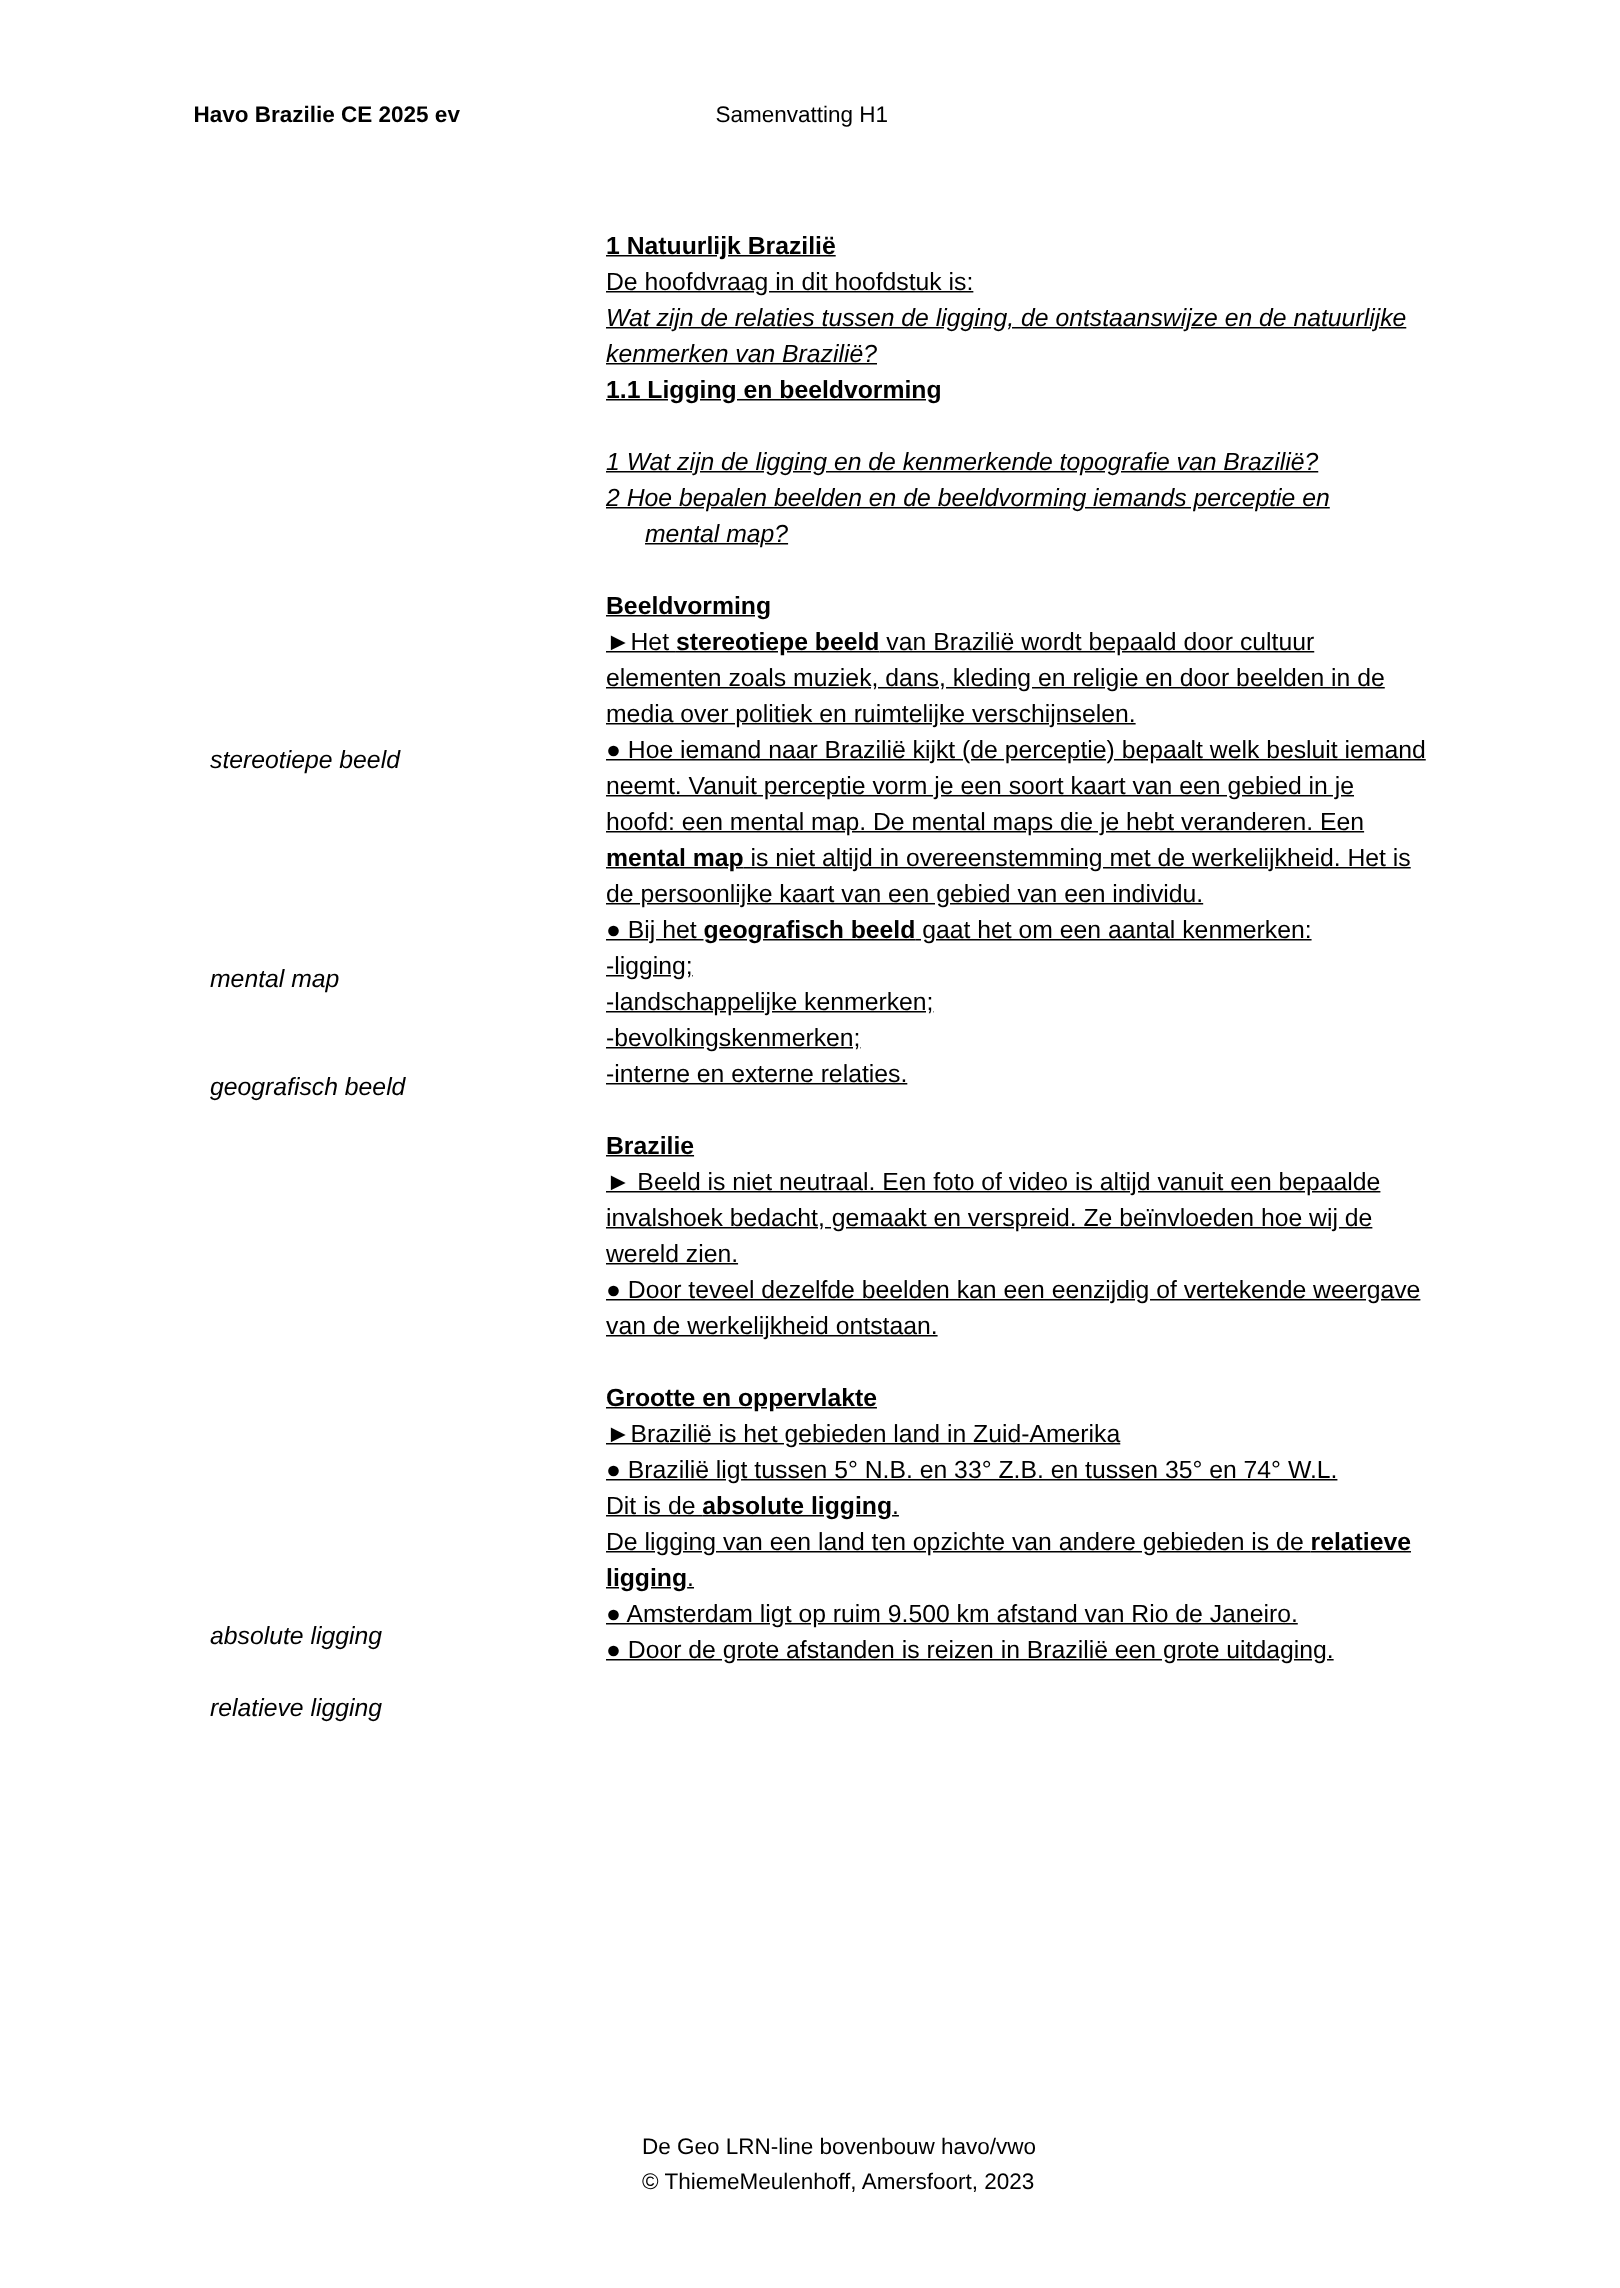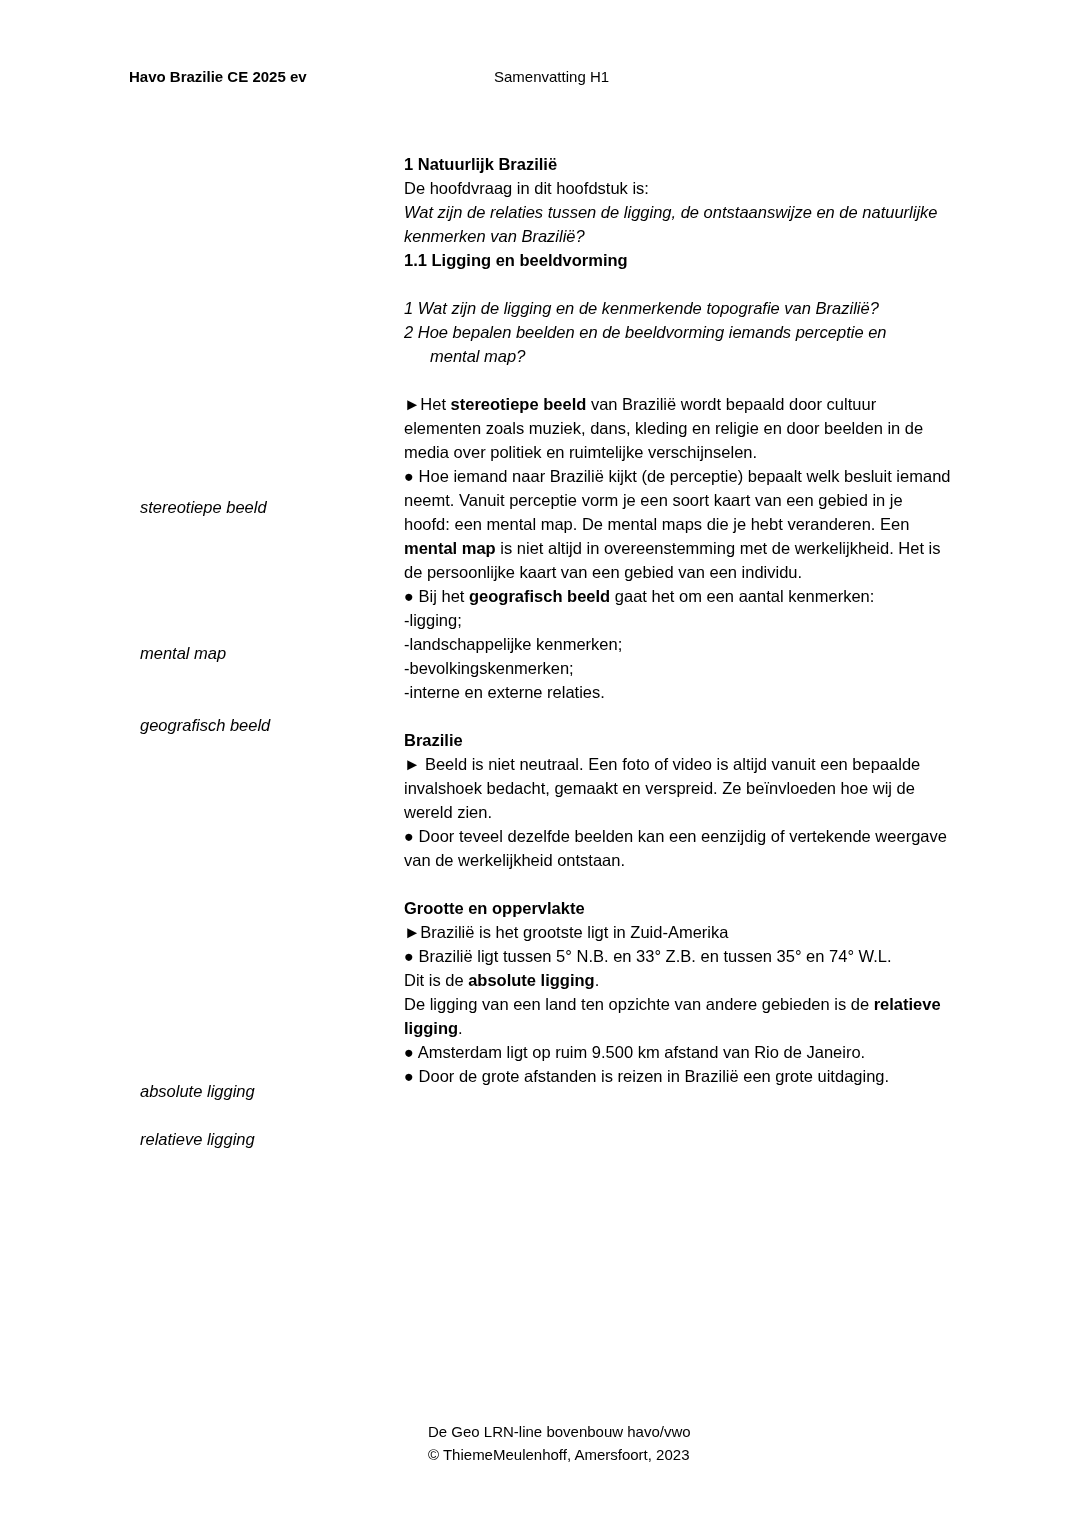--- a/index.html
+++ b/index.html
@@ -18,33 +18,33 @@
   }
   .hdr-left {
     position: absolute;
     left: 129px;
     top: 68px;
     font-size: 15px;
     font-weight: bold;
   }
   .hdr-center {
     position: absolute;
-    left: 494px;
+    left: 477px;
     top: 68px;
     font-size: 15px;
   }
   .main {
     position: absolute;
     left: 404px;
     top: 152px;
     width: 548px;
     font-size: 16.5px;
     line-height: 24px;
   }
-  .main p { margin: 0; }
+  .main p { margin: 0; text-decoration: underline; }
   .block { margin-top: 24px; }
   .block:first-child { margin-top: 0; }
   .bold { font-weight: bold; }
   .italic { font-style: italic; }
   .indent { padding-left: 26px; }
   .margin-label {
     position: absolute;
     left: 140px;
     font-size: 16.5px;
     font-style: italic;
@@ -84,38 +84,39 @@
 
     <p class="bold block">1.1 Ligging en beeldvorming</p>
 
     <div class="block">
       <p class="italic">1 Wat zijn de ligging en de kenmerkende topografie van Brazilië?</p>
       <p class="italic">2 Hoe bepalen beelden en de beeldvorming iemands perceptie en</p>
       <p class="italic indent">mental map?</p>
     </div>
 
     <div class="block">
+      <p class="bold">Beeldvorming</p>
       <p><span>►Het </span><b>stereotiepe beeld</b><span> van Brazilië wordt bepaald door cultuur elementen zoals muziek, dans, kleding en religie en door beelden in de media over politiek en ruimtelijke verschijnselen.</span></p>
       <p><span>● Hoe iemand naar Brazilië kijkt (de perceptie) bepaalt welk besluit iemand neemt. Vanuit perceptie vorm je een soort kaart van een gebied in je hoofd: een mental map. De mental maps die je hebt veranderen. Een </span><b>mental map</b><span> is niet altijd in overeenstemming met de werkelijkheid. Het is de persoonlijke kaart van een gebied van een individu.</span></p>
       <p><span>● Bij het </span><b>geografisch beeld</b><span> gaat het om een aantal kenmerken:</span></p>
       <p>-ligging;</p>
       <p>-landschappelijke kenmerken;</p>
       <p>-bevolkingskenmerken;</p>
       <p>-interne en externe relaties.</p>
     </div>
 
     <div class="block">
       <p class="bold">Brazilie</p>
       <p>► Beeld is niet neutraal. Een foto of video is altijd vanuit een bepaalde invalshoek bedacht, gemaakt en verspreid. Ze beïnvloeden hoe wij de wereld zien.</p>
       <p>● Door teveel dezelfde beelden kan een eenzijdig of vertekende weergave van de werkelijkheid ontstaan.</p>
     </div>
 
     <div class="block">
       <p class="bold">Grootte en oppervlakte</p>
-      <p>►Brazilië is het grootste ligt in Zuid-Amerika</p>
+      <p>►Brazilië is het gebieden land in Zuid-Amerika</p>
       <p>● Brazilië ligt tussen 5° N.B. en 33° Z.B. en tussen 35° en 74° W.L.</p>
       <p><span>Dit is de </span><b>absolute ligging</b><span>.</span></p>
       <p><span>De ligging van een land ten opzichte van andere gebieden is de </span><b>relatieve ligging</b><span>.</span></p>
       <p>● Amsterdam ligt op ruim 9.500 km afstand van Rio de Janeiro.</p>
       <p>● Door de grote afstanden is reizen in Brazilië een grote uitdaging.</p>
     </div>
 
   </div>
 
   <div class="footer">

